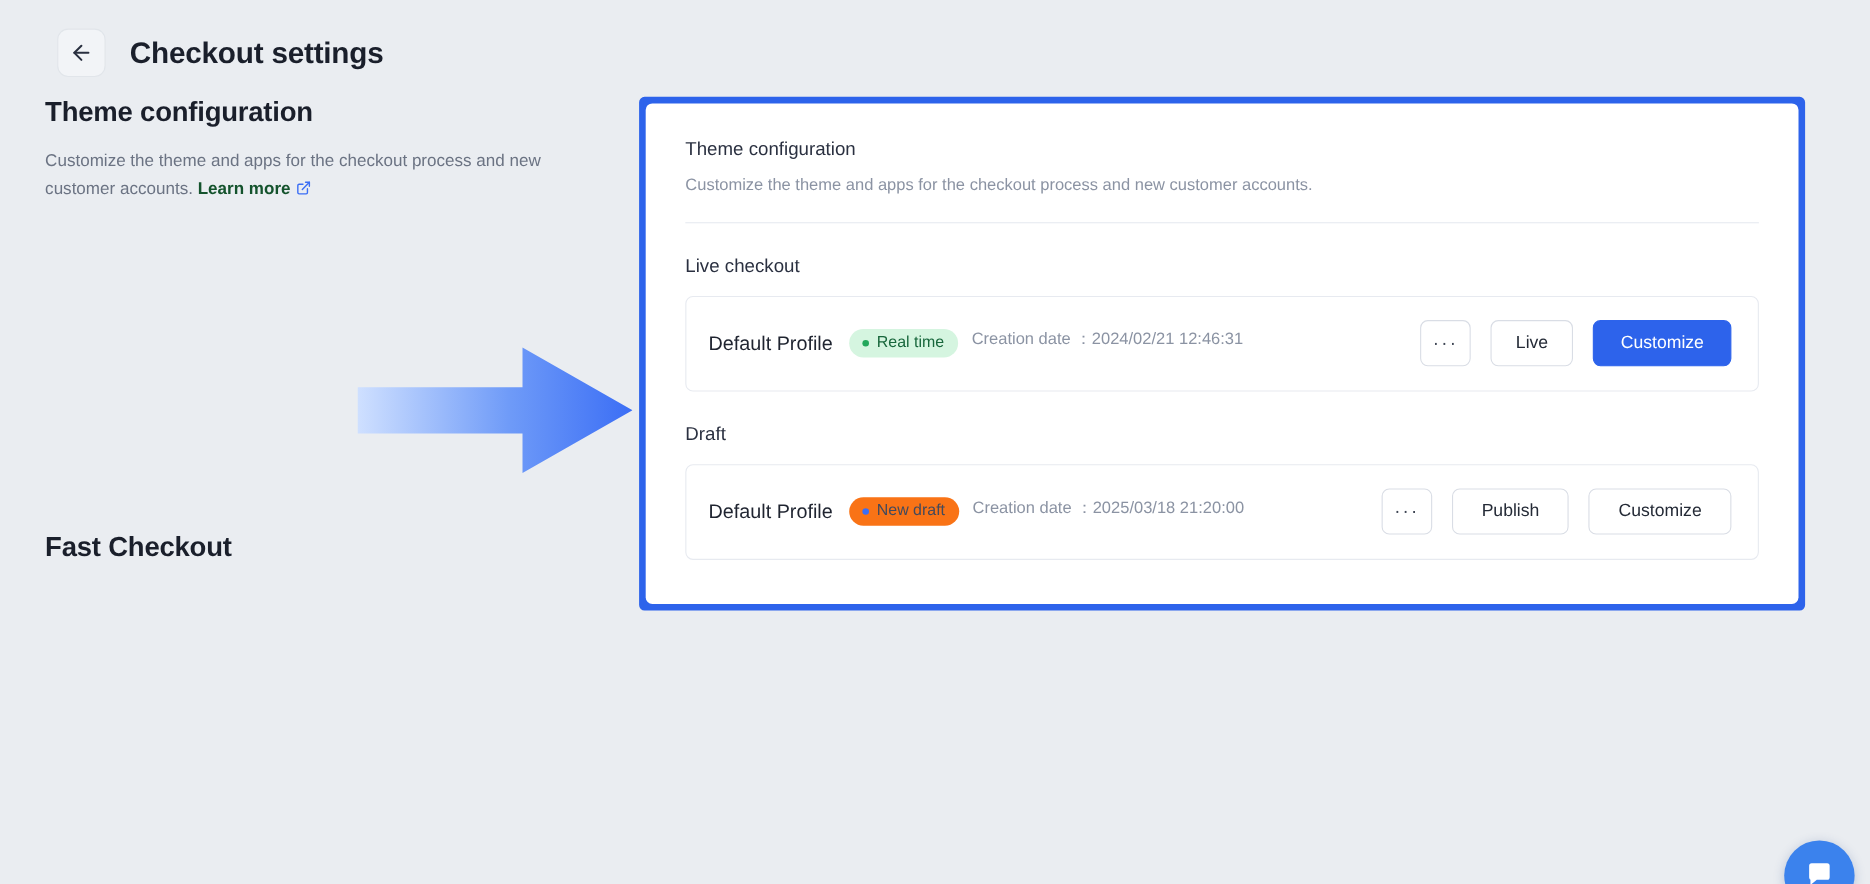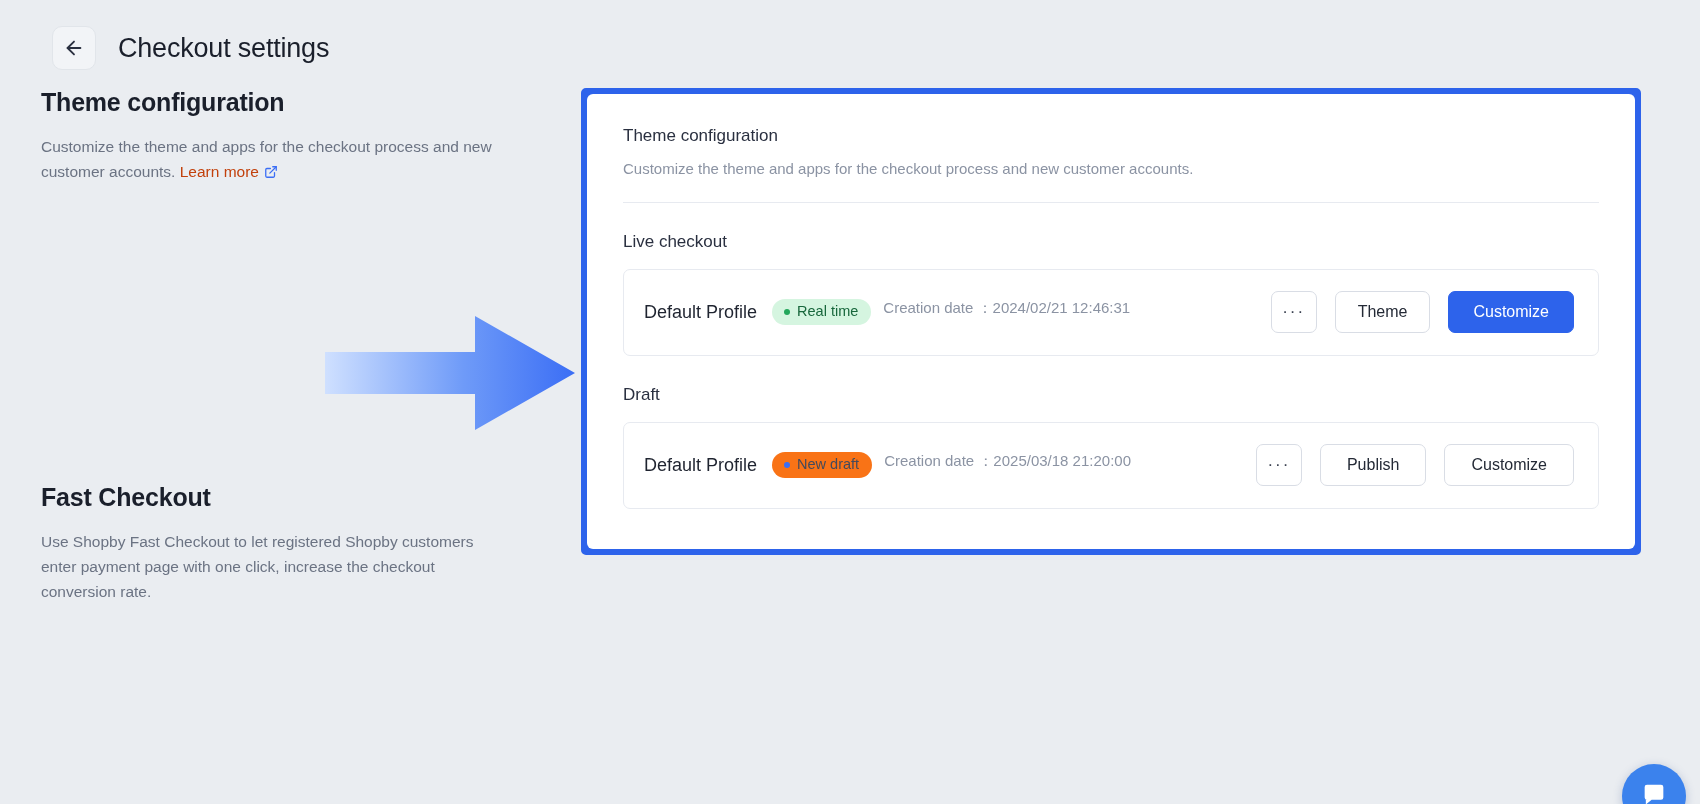--- a/index.html
+++ b/index.html
@@ -31,21 +31,21 @@
     background: #f2f4f7;
     border: 1px solid #e1e5ea;
     display: flex;
     align-items: center;
     justify-content: center;
     cursor: pointer;
   }
   .back-button svg { display: block; }
   .page-title {
     font-size: 27px;
-    font-weight: normal;
+    font-weight: bold;
     letter-spacing: -0.2px;
     color: #1a1f2b;
   }
 
   
   .layout {
     display: flex;
     align-items: flex-start;
     padding-left: 41px;
     padding-top: 18px;
@@ -60,22 +60,22 @@
     letter-spacing: -0.2px;
     margin-bottom: 17px;
   }
   .section-desc {
     font-size: 15.5px;
     line-height: 25px;
     color: #6b7383;
     max-width: 470px;
   }
   .learn-more {
-    color: #c2410c;
-    font-weight: normal;
+    color: #14532d;
+    font-weight: bold;
     text-decoration: none;
     white-space: nowrap;
     cursor: pointer;
   }
   .ext-icon {
     display: inline-block;
     vertical-align: -2px;
     margin-left: 5px;
   }
 
@@ -242,21 +242,20 @@
         <a class="learn-more"><span>Learn more</span><span class="ext-icon"><svg width="14" height="14" viewBox="0 0 24 24" fill="none" stroke="#3b6ef5" stroke-width="2.2" stroke-linecap="round" stroke-linejoin="round">
                 <path d="M18 13v6a2 2 0 0 1-2 2H5a2 2 0 0 1-2-2V8a2 2 0 0 1 2-2h6"></path>
                 <polyline points="15 3 21 3 21 9"></polyline>
                 <line x1="10" y1="14" x2="21" y2="3"></line>
               </svg></span></a>
       </div>
     </div>
 
     <div class="section-block-2">
       <div class="section-heading">Fast Checkout</div>
-      <div class="section-desc">Use Shopby Fast Checkout to let registered Shopby customers enter payment page with one click, increase the checkout conversion rate.</div>
     </div>
 
   </div>
 
   <div class="col-right">
 
     <div class="highlight-frame">
       <div class="card">
         <div class="card-title">Theme configuration</div>
         <div class="card-sub">Customize the theme and apps for the checkout process and new customer accounts.</div>
@@ -269,21 +268,21 @@
               <span class="profile-name">Default Profile</span>
               <span class="badge badge-live">
                 <span class="dot"></span>
                 <span>Real time</span>
               </span>
             </div>
             <div class="profile-date">Creation date ：2024/02/21 12:46:31</div>
           </div>
           <div class="btn-group">
             <button class="btn btn-icon">···</button>
-            <button class="btn">Theme</button>
+            <button class="btn">Live</button>
             <button class="btn btn-primary">Customize</button>
           </div>
         </div>
 
         <div class="group-label">Draft</div>
         <div class="profile-row">
           <div class="profile-info">
             <div class="profile-top">
               <span class="profile-name">Default Profile</span>
               <span class="badge badge-draft">

